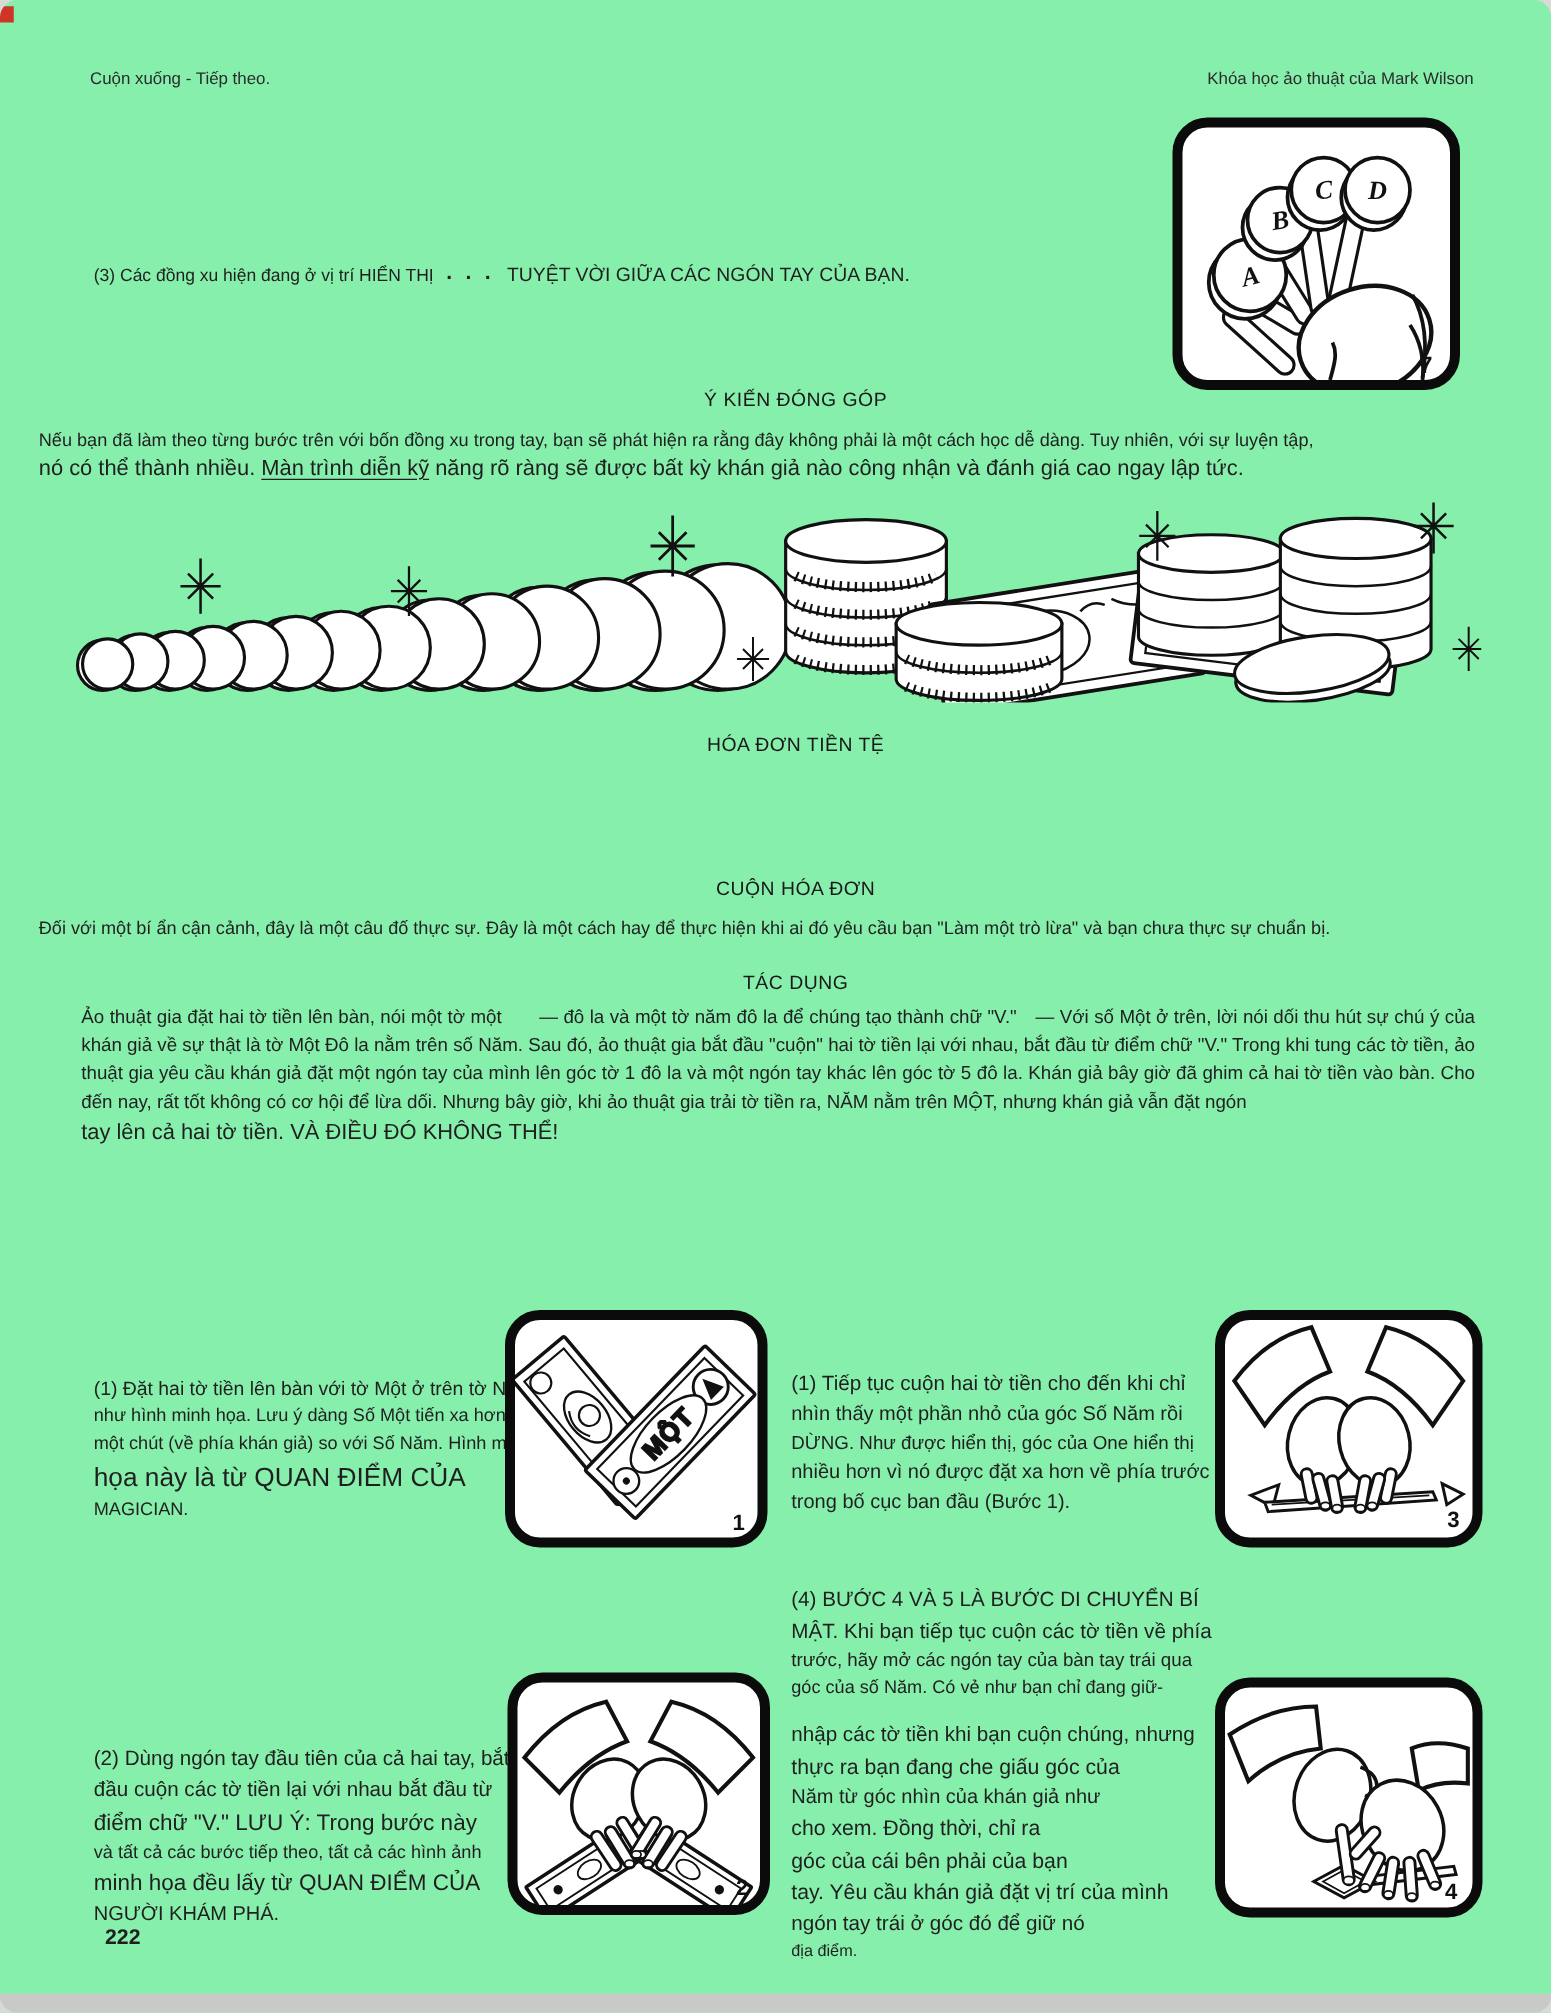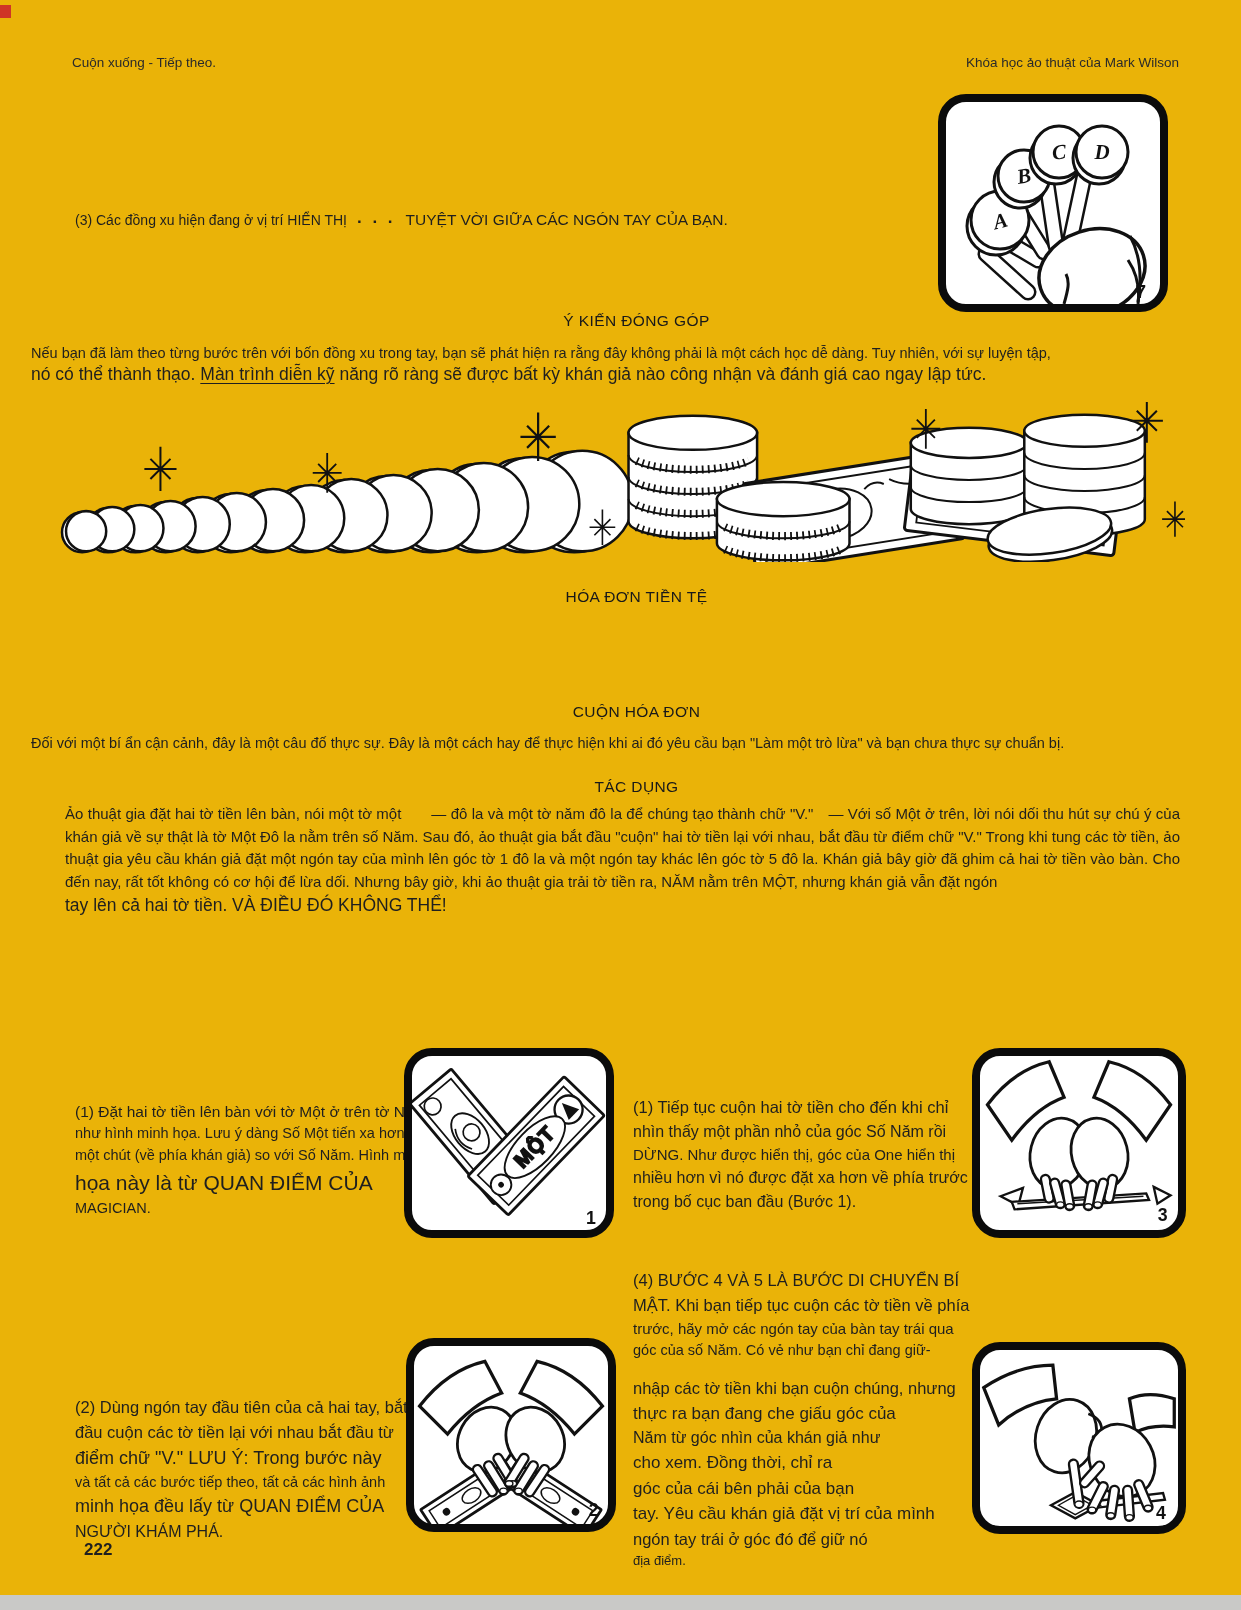--- a/index.html
+++ b/index.html
@@ -1,17 +1,17 @@
 <!DOCTYPE html>
 <html><head>
 <meta charset="utf-8">
 <style>
   html,body{margin:0;padding:0;background:#d9d9d6;}
-  .page{position:relative;width:1241px;height:1610px;background:#eab308;
-        font-family:"Liberation Sans",sans-serif;color:#1f1f1f;overflow:hidden;margin:0 auto;}
+  .page{position:relative;width:1241px;height:1610px;background:#86efac;
+        font-family:"Liberation Sans",sans-serif;color:#1f1f1f;overflow:hidden;margin:0 auto;border-radius:14px;}
   .abs{position:absolute;}
   .hdr{font-size:13.5px;color:#2a2a2a;}
   .heading{position:absolute;left:16px;width:100%;text-align:center;font-size:15.5px;
            letter-spacing:.4px;color:#191919;}
   .center{left:0;width:100%;margin-left:31px;}
   .frame{position:absolute;border:8px solid #0b0b0b;border-radius:28px;background:#fff;box-sizing:border-box;}
   .frame svg{display:block;width:100%;height:100%;}
   .fz13{font-size:13px}.fz14{font-size:14px}.fz145{font-size:14.5px}.fz15{font-size:15px}
   .fz155{font-size:15.5px}.fz16{font-size:16px}.fz165{font-size:16.5px}.fz17{font-size:17px}
   .fz175{font-size:17.5px}.fz18{font-size:18px}.fz185{font-size:21px}
@@ -84,21 +84,21 @@
     </svg>
   </div>
 
   <div class="abs" style="left:75px;top:210px;white-space:nowrap;">
     <span class="fz14">(3) Các đồng xu hiện đang ở vị trí HIỂN THỊ</span><span class="dots">. . .</span><span class="capsbig">TUYỆT VỜI GIỮA CÁC NGÓN TAY CỦA BẠN.</span>
   </div>
 
   <div class="heading" style="top:312px;">Ý KIẾN ĐÓNG GÓP</div>
   <div class="abs center fz145" style="top:345px;">Nếu bạn đã làm theo từng bước trên với bốn đồng xu trong tay, bạn sẽ phát hiện ra rằng đây không phải là một cách học dễ dàng. Tuy nhiên, với sự luyện tập,</div>
   <div class="abs center fz175" style="top:364px;">
-    <span>nó có thể thành thạo. </span><span class="u">Màn trình diễn kỹ</span><span> năng rõ ràng sẽ được bất kỳ khán giả nào công nhận và đánh giá cao ngay lập tức.</span>
+    <span>nó có thể thành nhiều. </span><span class="u">Màn trình diễn kỹ</span><span> năng rõ ràng sẽ được bất kỳ khán giả nào công nhận và đánh giá cao ngay lập tức.</span>
   </div>
 
   <div class="abs" style="left:60px;top:402px;width:1125px;height:160px;">
     <svg viewBox="0 0 1120 158" style="width:100%;height:100%;">
       <g class="wfill" style="stroke-width:2.5">
         <g transform="translate(520,98)">
             <circle cx="-8" cy="1" r="50"></circle>
             <circle r="50"></circle>
           </g>
         <g transform="translate(470,101)">

